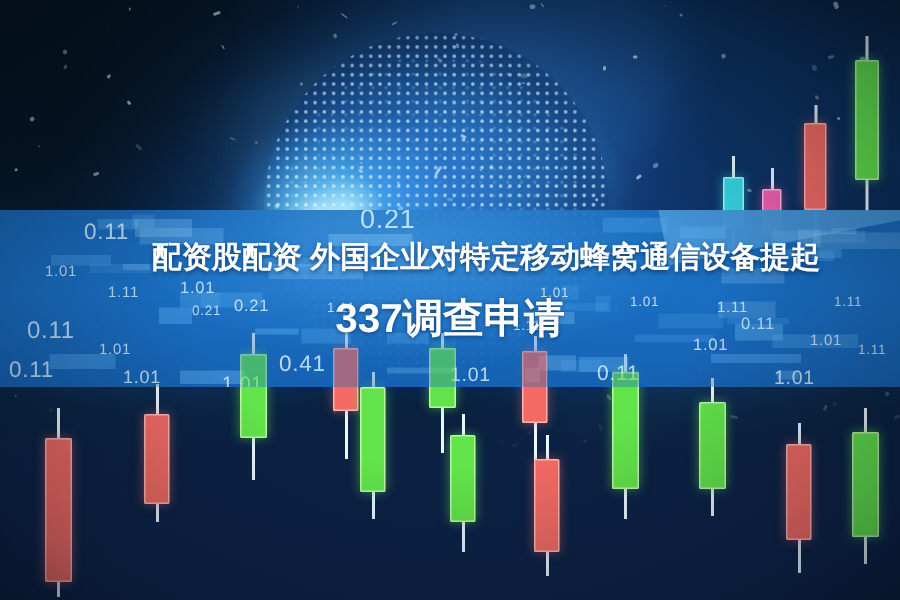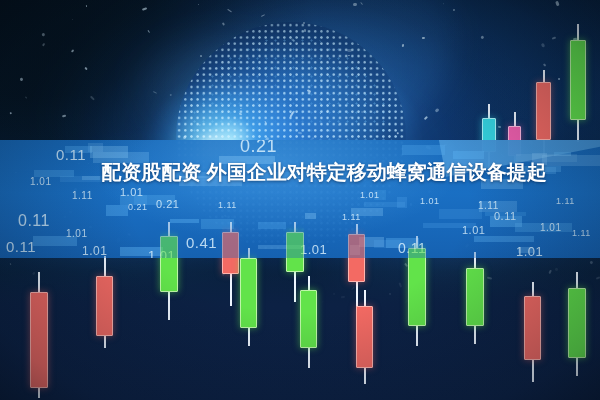--- a/index.html
+++ b/index.html
@@ -459,16 +459,17 @@
         <div class="body" style="top: 16px; height: 58px;"></div>
       </div>
       <div class="candle up faded" style="left: 240px; top: 248px; width: 17px; height: 98px; clip-path: inset(0px 0px 88px);">
         <div class="wick" style="top: 0px; height: 98px;"></div>
         <div class="body" style="top: 10px; height: 70px;"></div>
       </div>
     </div>
 
   <div id="headline">
     <div class="l1">配资股配资 外国企业对特定移动蜂窝通信设备提起</div>
+    <div class="l2">337调查申请</div>
   </div>
 
   <div class="layer" id="vignette"></div>
 </div>
 
 </body></html>

